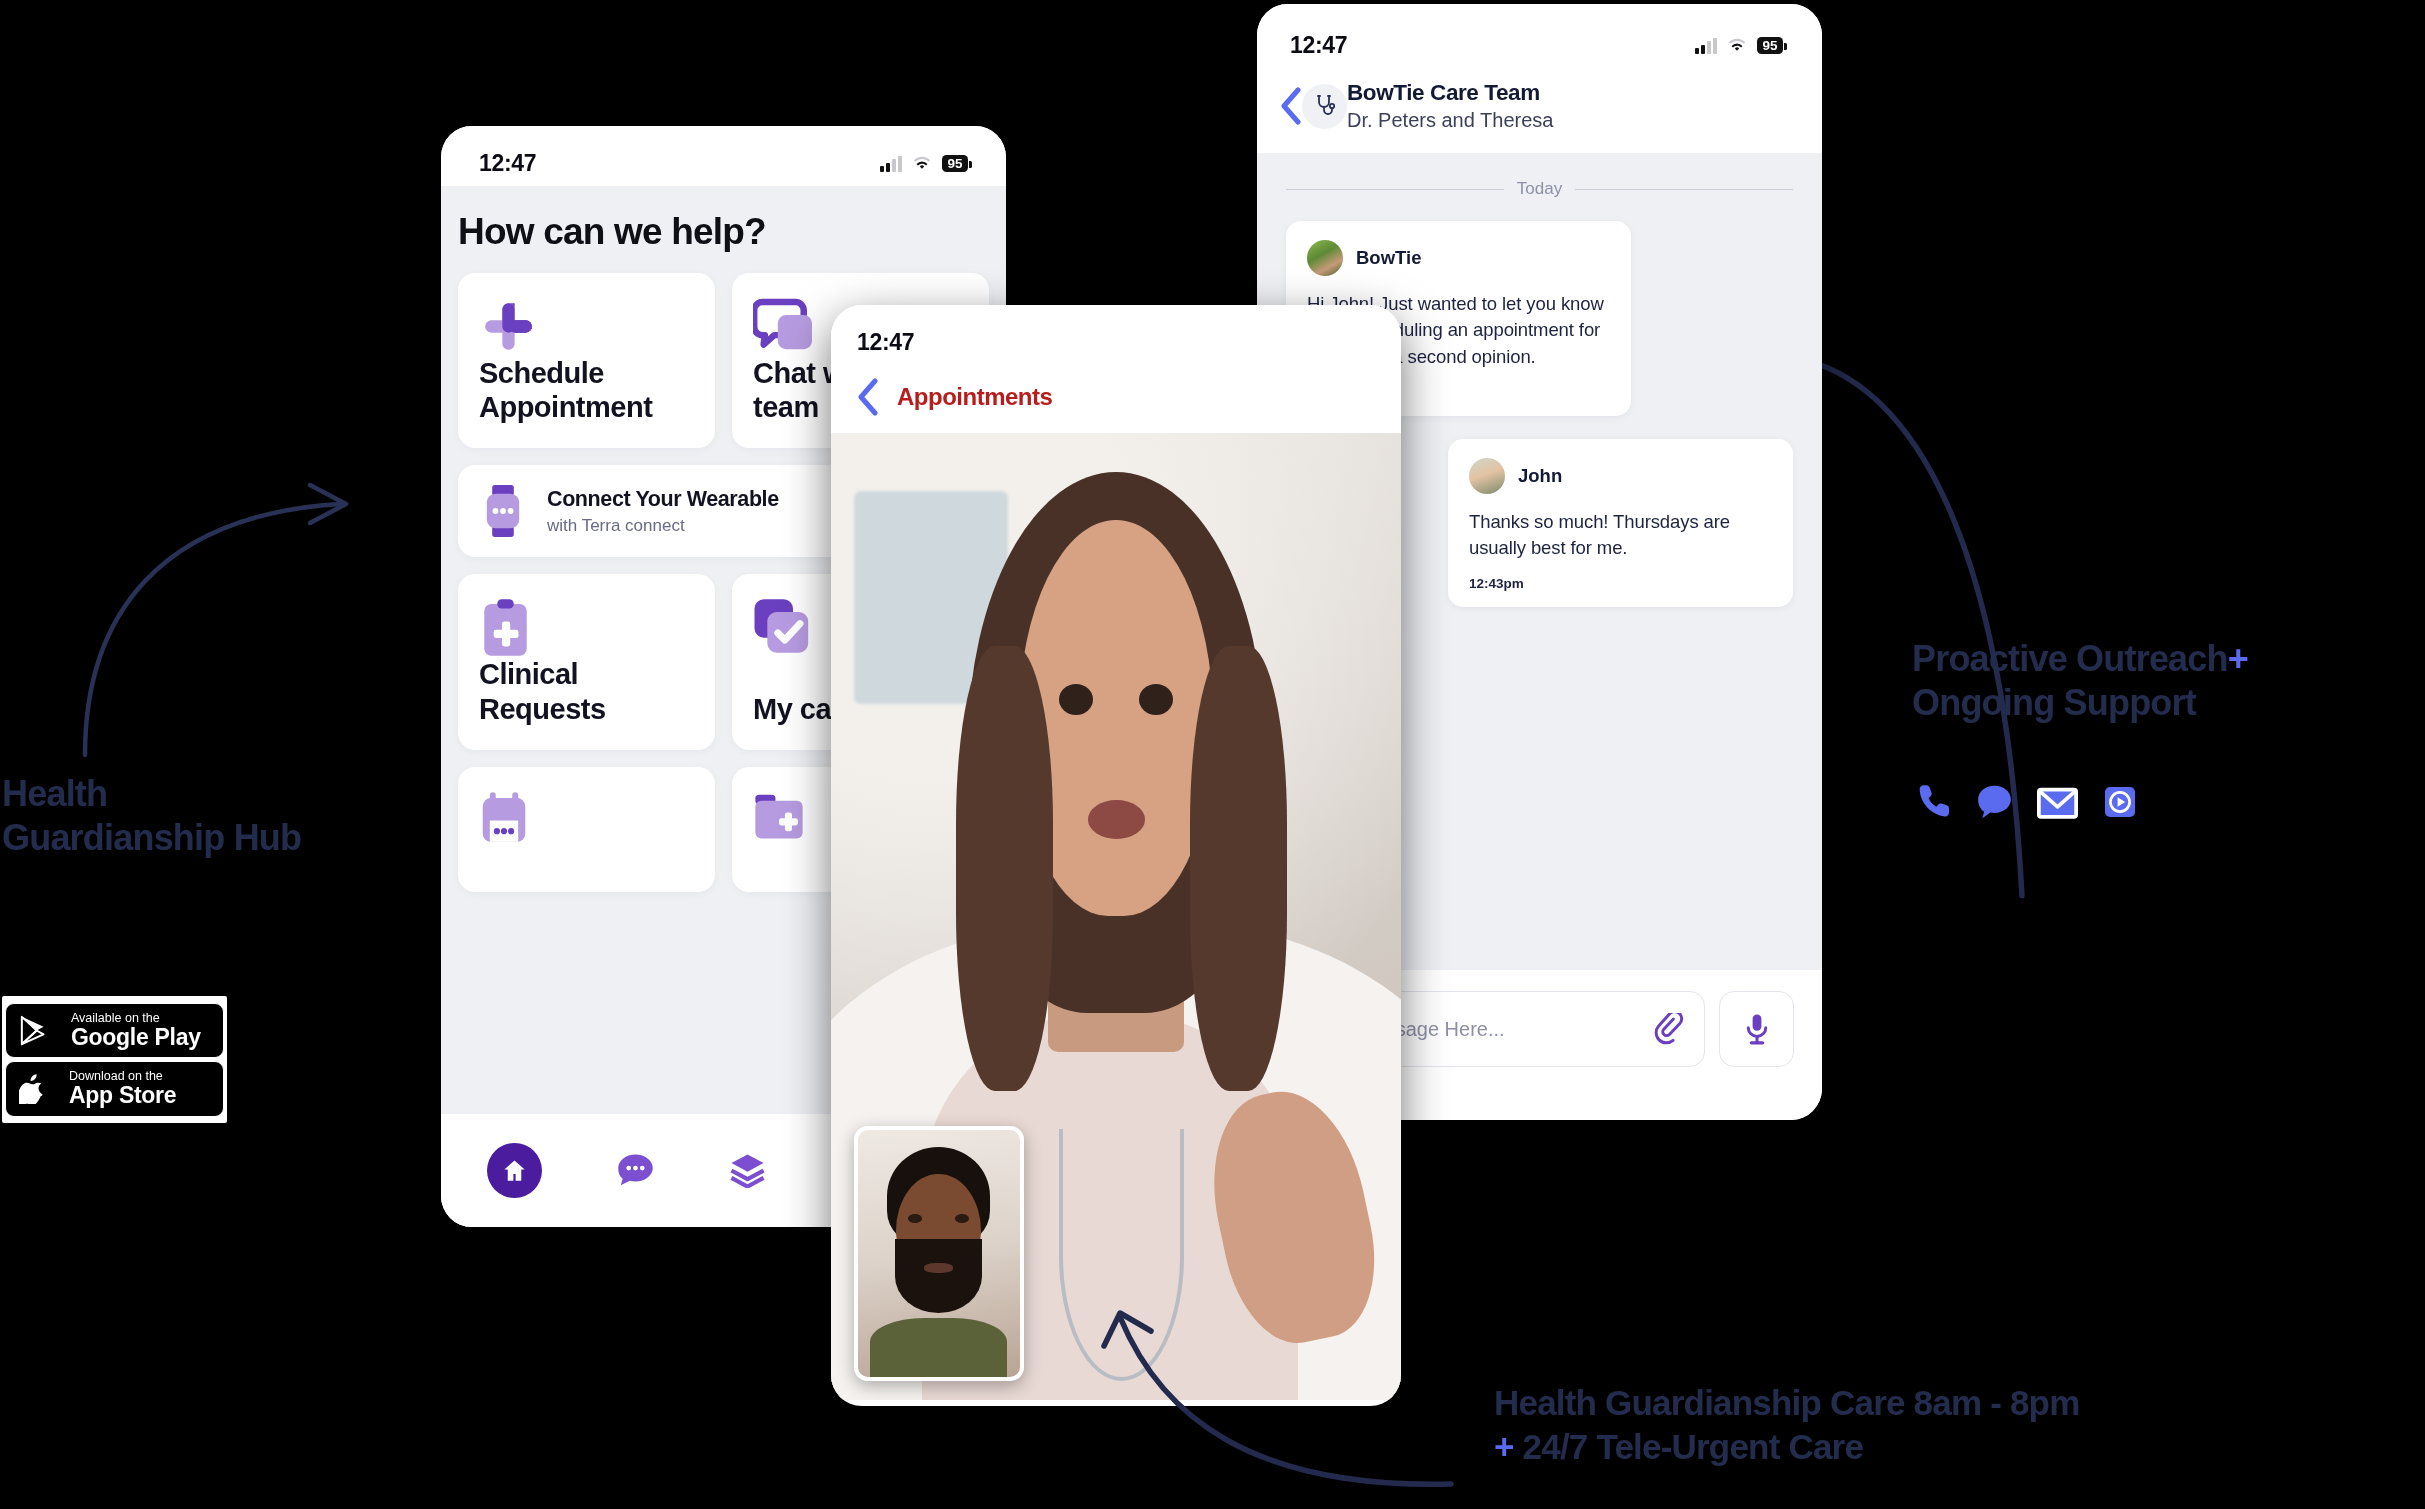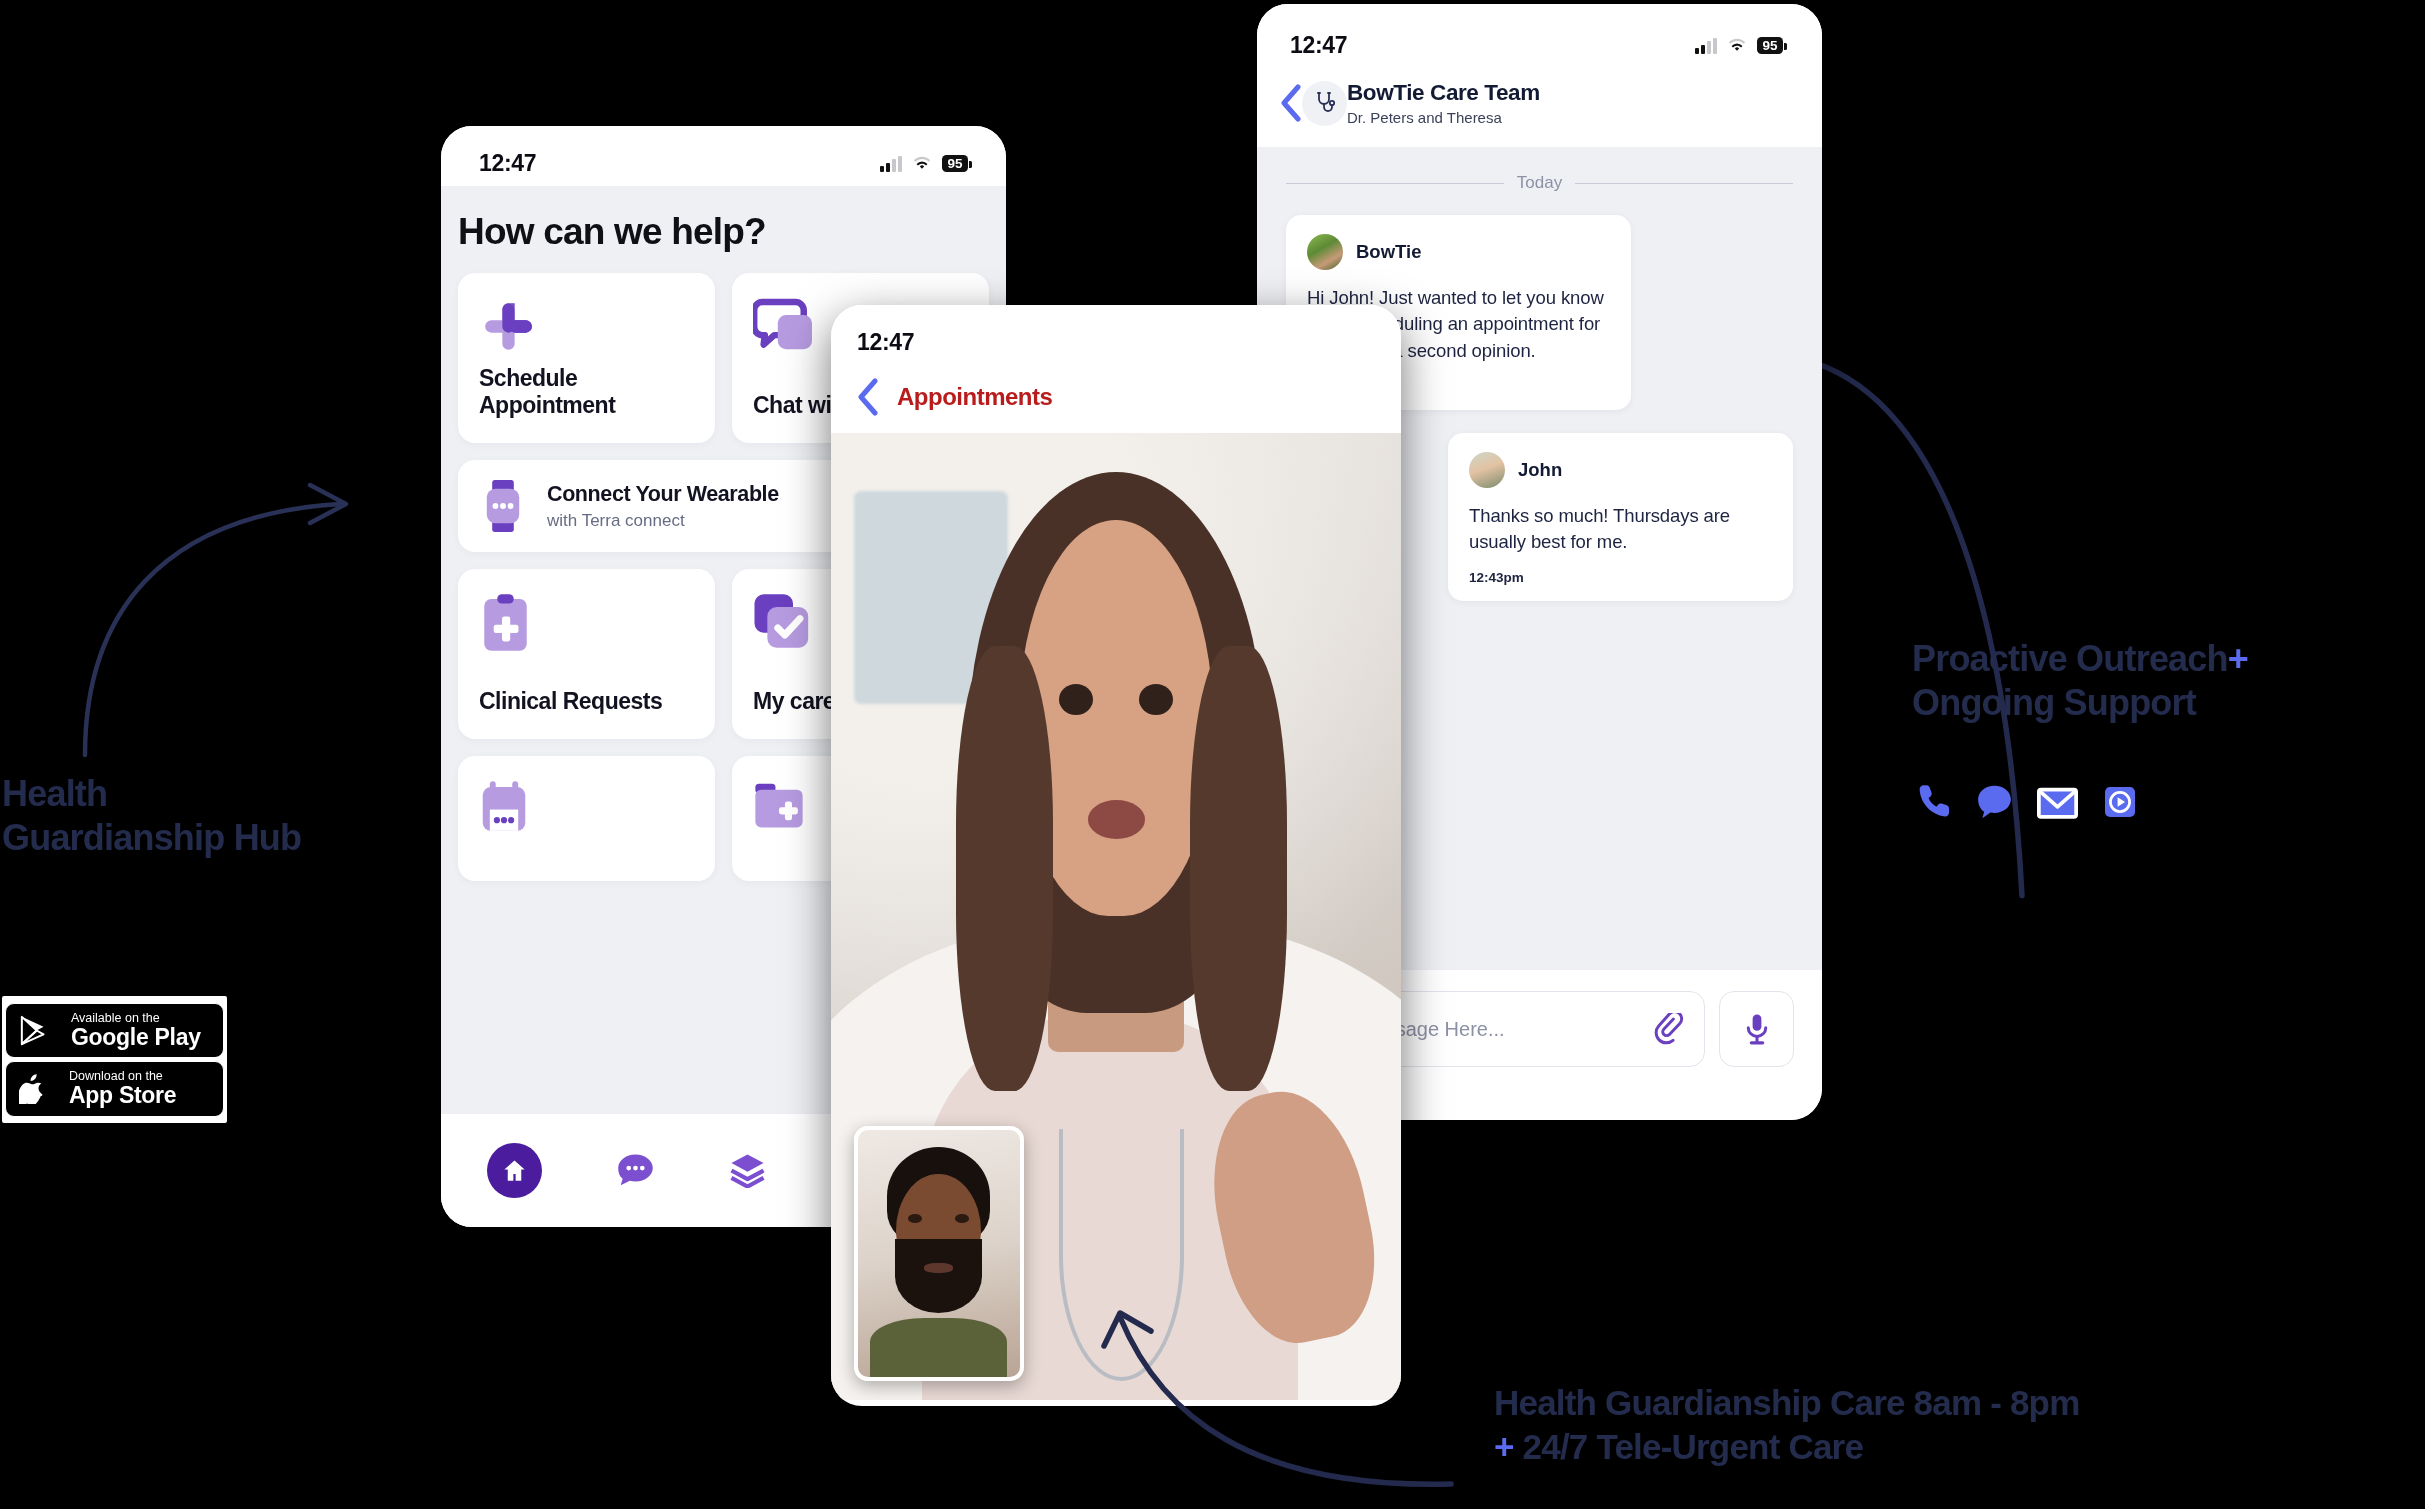--- a/index.html
+++ b/index.html
@@ -62,21 +62,21 @@
     letter-spacing:-0.8px; padding: 25px 0 20px 0;
   }
   .tile-row { display:flex; gap: 17px; margin-bottom: 17px; }
   .tile {
     background:#fff; border-radius: 17px; flex:1;
     padding: 24px 21px; min-height: 170px;
     display:flex; flex-direction:column; justify-content:space-between;
     box-shadow: 0 2px 8px rgba(20,20,40,.04);
   }
   .tile-label {
-    font-size: 23px; font-weight:700; color:#121220;
+    font-size: 29px; font-weight:700; color:#121220;
     line-height:1.18; letter-spacing:-0.5px;
   }
   .wide-card {
     background:#fff; border-radius:17px; padding: 19px 21px;
     display:flex; align-items:center; gap:20px; margin-bottom: 17px;
     box-shadow: 0 2px 8px rgba(20,20,40,.04);
   }
   .wide-title { font-size:21.5px; font-weight:700; color:#121220; letter-spacing:-0.4px; white-space:nowrap;}
   .wide-sub { font-size:17px; color:#676b84; margin-top:4px; white-space:nowrap;}
   .tile-short { min-height: 125px; }
@@ -139,21 +139,21 @@
 
   
   #phone-chat { left: 1257px; top: 4px; width: 565px; height: 1116px; }
   .chat-head { background:#fff; padding: 4px 30px 21px 23px; }
   .chat-head-row { display:flex; align-items:center; padding-top: 12px;}
   .chat-avatar-circ {
     width:45px;height:45px;border-radius:50%;background:#f0f1f5;
     display:flex;align-items:center;justify-content:center;flex:0 0 auto;
   }
   .chat-team-name { font-size:22.5px;font-weight:700;color:#131a33;letter-spacing:-0.4px;}
-  .chat-team-sub  { font-size:15px;color:#3b4159;margin-top:3px;}
+  .chat-team-sub  { font-size:20px;color:#3b4159;margin-top:3px;}
   .chat-body { background:#eef0f4; height: calc(100% - 176px); padding: 0 29px; position:relative;}
   .day-sep { display:flex; align-items:center; gap:13px; padding: 26px 0 22px 0;}
   .day-sep span { font-size:17px; color:#8d91a6; white-space:nowrap;}
   .day-line { flex:1; height:1px; background:#c9ccd8;}
   .msg-card {
     background:#fff; border-radius:15px; padding: 19px 21px 16px 21px;
     box-shadow:0 1.5px 7px rgba(20,20,40,.05);
   }
   .msg-in  { width: 345px; margin-right:auto;}
   .msg-out { width: 345px; margin-left:auto; margin-top: 23px;}

